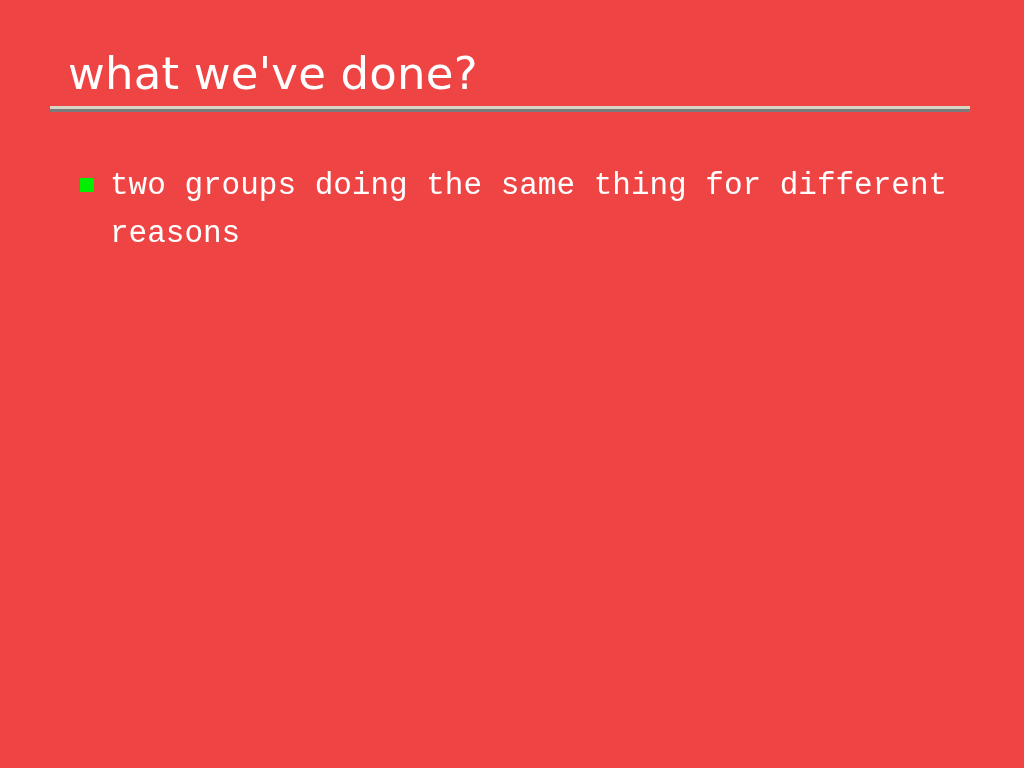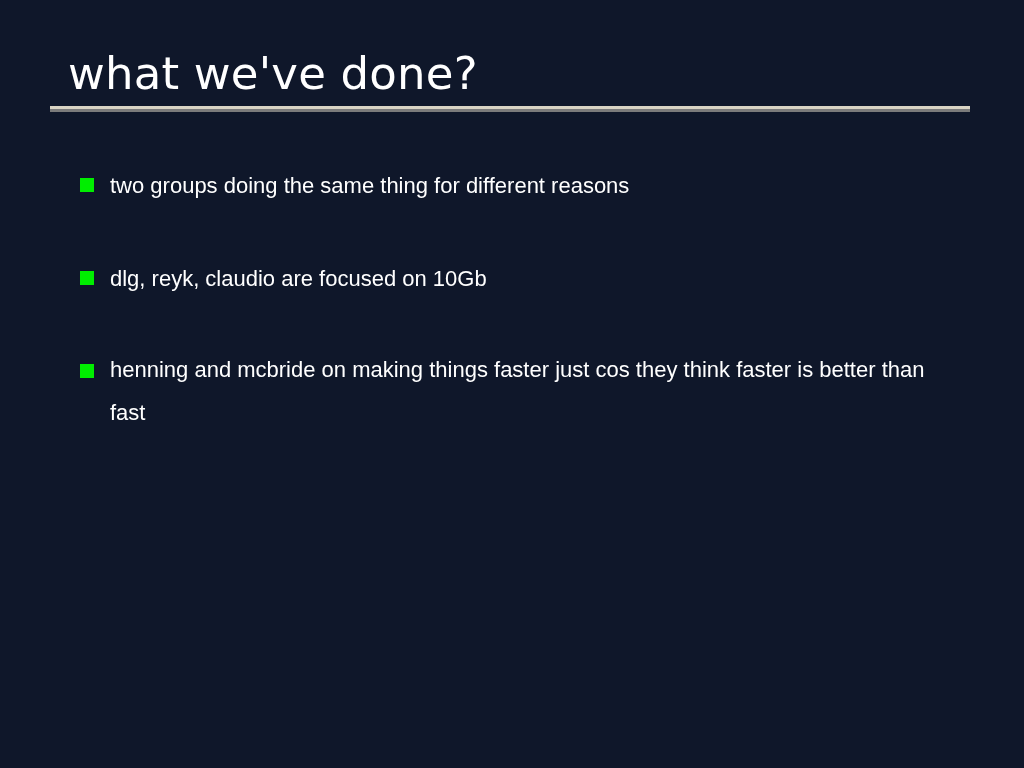--- a/index.html
+++ b/index.html
@@ -10,21 +10,21 @@
     width: 1024px;
     height: 768px;
     overflow: hidden;
     font-family: "DejaVu Sans", sans-serif;
   }
 
   .slide {
     position: relative;
     width: 1024px;
     height: 768px;
-    background: #0f172a;
+    background: #ef4444;
     box-sizing: border-box;
     overflow: hidden;
   }
 
   
   .title-block {
     position: absolute;
     left: 50px;
     top: 46px;
     width: 920px;
@@ -66,22 +66,22 @@
     left: 80px;
     top: 162px;
     width: 880px;
   }
 
   .bullet-row {
     position: relative;
     display: block;
     padding-left: 30px;
     color: #ffffff;
-    font-family: Liberation Sans, sans-serif;
-    font-size: 22px;
+    font-family: Liberation Mono, monospace;
+    font-size: 31px;
     font-weight: normal;
     line-height: 48px;
   }
 
   .bullet-row.tight {
     line-height: 43px;
   }
 
   .bullet-marker {
     position: absolute;
@@ -115,30 +115,22 @@
 
   <div class="body-block">
 
     <div class="bullet-row">
       <span class="bullet-marker"></span>
       <span class="bullet-text">two groups doing the same thing for different reasons</span>
     </div>
 
     <div class="gap-1"></div>
 
-    <div class="bullet-row">
-      <span class="bullet-marker"></span>
-      <span class="bullet-text">dlg, reyk, claudio are focused on 10Gb</span>
-    </div>
 
     <div class="gap-2"></div>
 
-    <div class="bullet-row tight">
-      <span class="bullet-marker"></span>
-      <span class="bullet-text">henning and mcbride on making things faster just cos they think faster is better than fast</span>
-    </div>
 
     <div class="gap-3"></div>
 
 
   </div>
 
 </div>
 
 </body></html>

